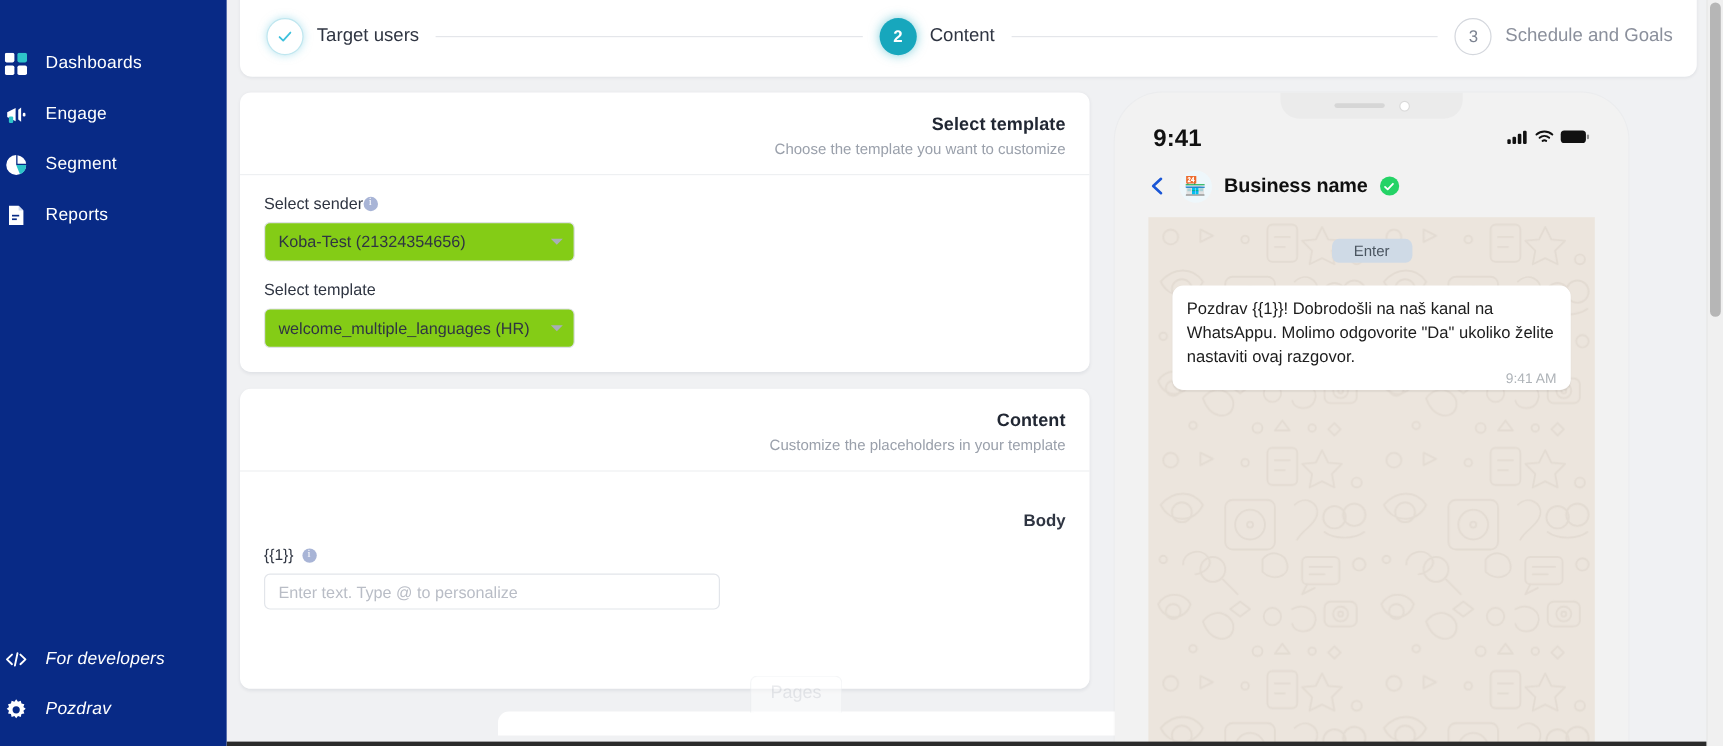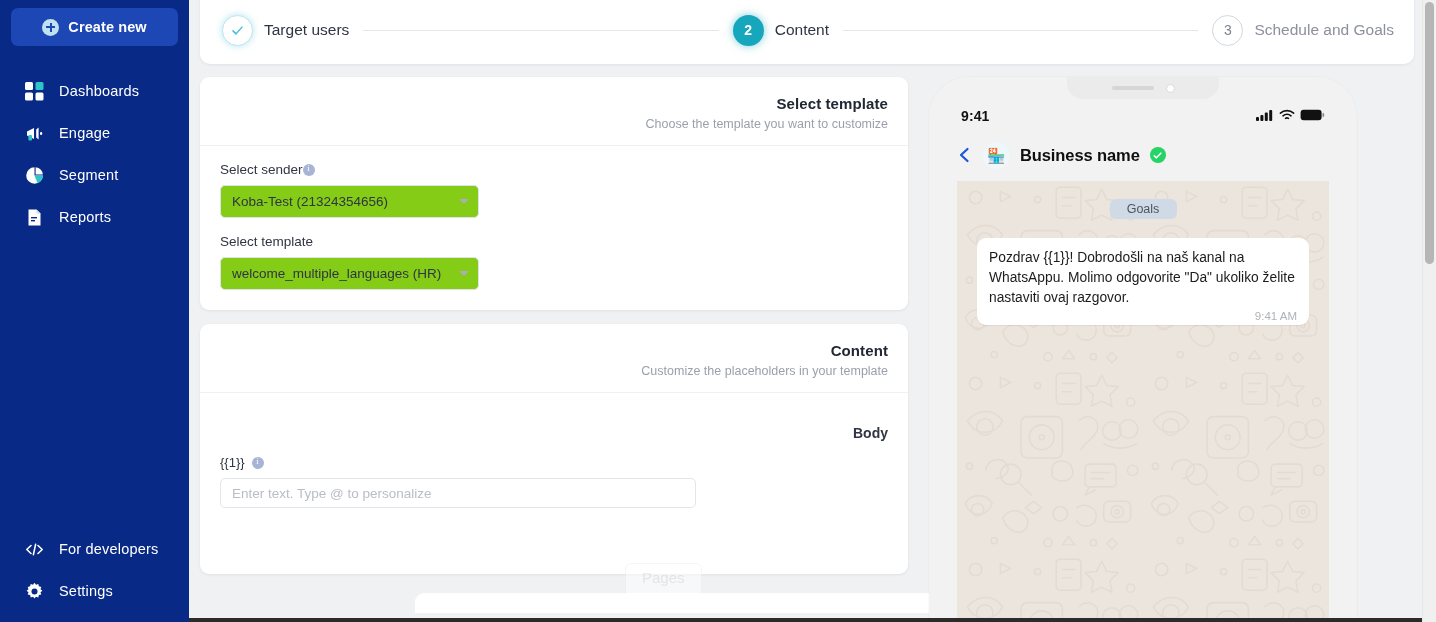--- a/index.html
+++ b/index.html
@@ -40,28 +40,28 @@
   }
   .plus-icon::before, .plus-icon::after {
     content: ""; position: absolute; background: #1d47b5;
   }
   .plus-icon::before { left: 4px; right: 4px; top: 7.5px; height: 2px; }
   .plus-icon::after  { top: 4px; bottom: 4px; left: 7.5px; width: 2px; }
 
   .nav { margin-top: 24px; display: flex; flex-direction: column; }
   .nav-item {
     height: 42px; display: flex; align-items: center; gap: 15px;
-    padding-left: 25px; cursor: pointer;
+    padding-left: 4px; cursor: pointer;
   }
   .nav-item .nav-label {
     color: #ffffff; font-size: 14.5px; font-weight: 400; letter-spacing: .2px;
   }
   .nav-icon { width: 19px; height: 19px; flex: 0 0 19px; display: block; }
 
-  .nav-bottom { position: absolute; bottom: 10px; left: 0; right: 12px; }
+  .nav-bottom { position: absolute; bottom: 10px; left: 0; right: 12px; font-style: italic; }
 
   
   .main {
     flex: 1; height: 622px; position: relative; overflow: hidden;
     background: #f0f1f3;
     padding: 0 22px 0 11px;
   }
 
   .stepper-card {
     margin-top: -4px;
@@ -138,21 +138,21 @@
     border-top: 5px solid #a9aeb8; margin-left: 8px;
   }
   .select.wide .val { font-size: 13.5px; }
 
   .body-label { font-size: 14px; color: #2f3542; font-weight: 600; margin: 16px 0 14px 0; }
   .placeholder-key {
     font-size: 13px; color: #2f3542; display: flex; align-items: center; gap: 7px;
     margin-bottom: 8px;
   }
   .text-input {
-    width: 476px; height: 30px;
+    width: 380px; height: 30px;
     border: 1px solid #e2e5ea; border-radius: 5px; background: #fff;
     display: flex; align-items: center; padding: 0 11px;
     cursor: text;
   }
   .text-input .ph { font-size: 13.5px; color: #b9bdc6; }
 
   
   .pages-peek {
     position: absolute; left: 425px; top: 486px;
     display: flex; align-items: flex-end; opacity: .5;
@@ -185,21 +185,21 @@
     display: flex; align-items: center; justify-content: center; gap: 12px;
   }
   .notch .speaker { width: 42px; height: 4px; border-radius: 3px; background: #d6d6d6; }
   .notch .cam { width: 9px; height: 9px; border-radius: 50%; background: #fff; border: 1.5px solid #dadada; }
 
   .statusbar {
     position: absolute; top: 28px; left: 0; right: 0; height: 22px;
     display: flex; align-items: center; justify-content: space-between;
     padding: 0 32px 0 32px;
   }
-  .status-time { font-size: 14px; font-weight: 700; color: #111; letter-spacing: .1px; }
+  .status-time { font-size: 20px; font-weight: 700; color: #111; letter-spacing: .1px; }
   .status-icons { display: flex; align-items: center; gap: 5px; }
 
   .chat-header {
     position: absolute; top: 56px; left: 0; right: 0; height: 44px;
     display: flex; align-items: center; padding-left: 28px; gap: 10px;
   }
   .back-chevron { width: 16px; height: 16px; flex: 0 0 16px; }
   .biz-avatar {
     width: 27px; height: 27px; border-radius: 50%;
     background: #eef7fb; display: flex; align-items: center; justify-content: center;
@@ -248,24 +248,20 @@
     background: #2b2b2b;
   }
 </style>
 </head>
 <body>
 
 <div class="app">
 
   <aside class="sidebar">
 
-    <div class="create-new">
-      <span class="plus-icon"></span>
-      <span class="label">Create new</span>
-    </div>
 
     <nav class="nav">
 
       <div class="nav-item">
         <span class="nav-icon">
           <svg viewBox="0 0 19 19" width="19" height="19">
             <rect x="0" y="0" width="8" height="8" rx="1.5" fill="#ffffff"></rect>
             <rect x="10.5" y="0" width="8" height="8" rx="1.5" fill="#2ec4c9"></rect>
             <rect x="0" y="10.5" width="8" height="8" rx="1.5" fill="#ffffff"></rect>
             <rect x="10.5" y="10.5" width="8" height="8" rx="1.5" fill="#ffffff"></rect>
@@ -323,21 +319,21 @@
         </span>
         <span class="nav-label">For developers</span>
       </div>
       <div class="nav-item">
         <span class="nav-icon">
           <svg viewBox="0 0 19 19" width="19" height="19">
             <path fill="#ffffff" d="M9.5 0.8 l1.5 1.9 2.3-.8 .6 2.4 2.4 .6-.8 2.3 1.9 1.5-1.9 1.5 .8 2.3-2.4 .6-.6 2.4-2.3-.8-1.5 1.9-1.5-1.9-2.3 .8-.6-2.4-2.4-.6 .8-2.3-1.9-1.5 1.9-1.5-.8-2.3 2.4-.6 .6-2.4 2.3 .8z"></path>
             <circle cx="9.5" cy="9.5" r="3" fill="#082a86"></circle>
           </svg>
         </span>
-        <span class="nav-label">Settings</span>
+        <span class="nav-label">Pozdrav</span>
       </div>
     </div>
 
   </aside>
 
   <main class="main">
 
     <div class="stepper-card">
 
       <div class="step">
@@ -518,21 +514,21 @@
                     <circle cx="88" cy="170" r="4"></circle>
                     <path d="M108 164 l6 8 -12 0 z"></path>
                     <circle cx="132" cy="170" r="3"></circle>
                     <path d="M150 166 l5 5 -5 5 -5-5 z"></path>
                   </g>
                 </pattern>
               </defs>
               <rect width="360" height="460" fill="url(#doodles)"></rect>
             </svg>
 
-            <div class="day-pill">Goals</div>
+            <div class="day-pill">Enter</div>
 
             <div class="bubble">
               <div class="bubble-text">Pozdrav {{1}}! Dobrodošli na naš kanal na WhatsAppu. Molimo odgovorite "Da" ukoliko želite nastaviti ovaj razgovor.</div>
               <div class="bubble-time">9:41 AM</div>
             </div>
           </div>
 
         </div>
       </div>
 

